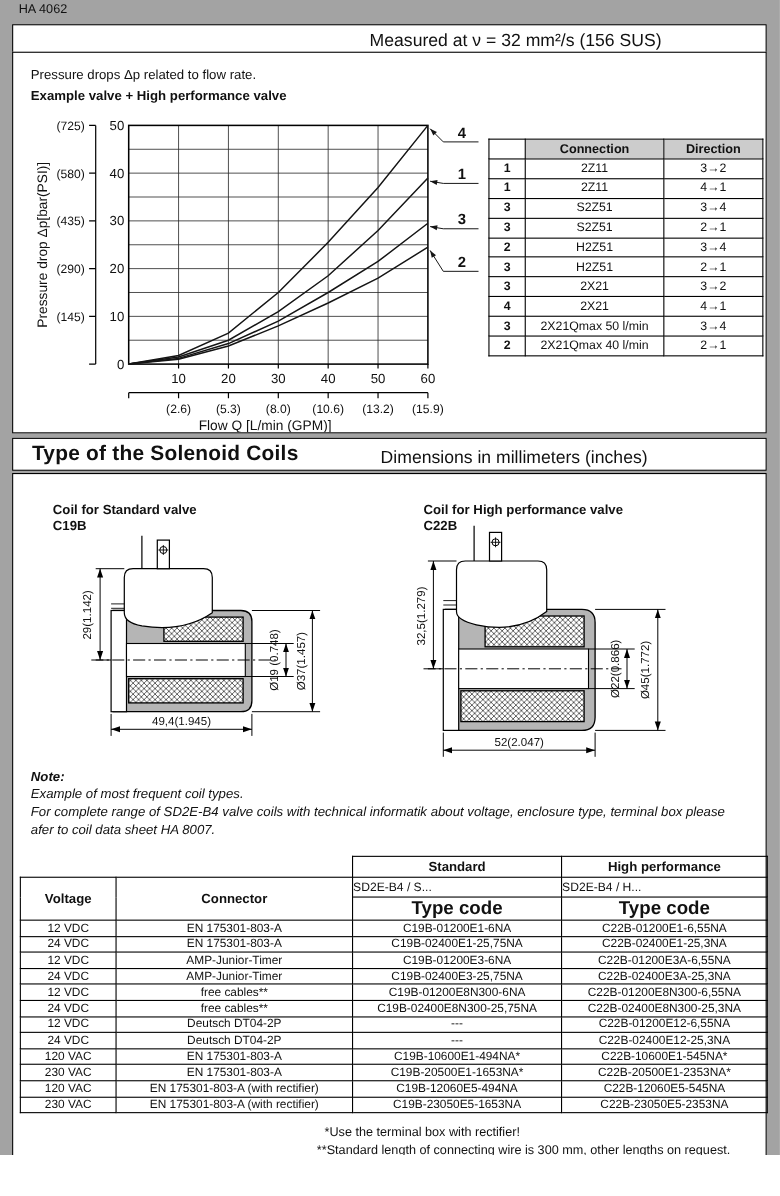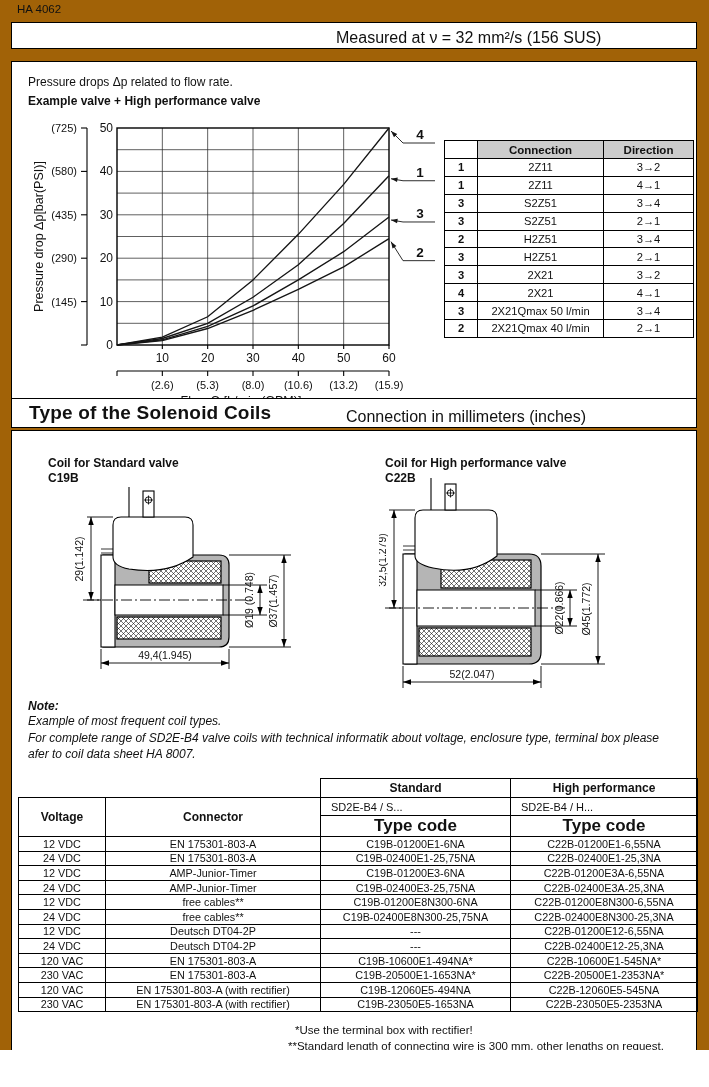--- a/index.html
+++ b/index.html
@@ -1,16 +1,16 @@
 <!DOCTYPE html>
 <html><head>
 <meta charset="utf-8">
 <style>
   html,body{margin:0;padding:0;background:#fff;}
-  .page{position:relative;width:709px;height:1050px;background:#a16207;overflow:hidden;
+  .page{position:relative;width:709px;height:1050px;background:#a3a3a3;overflow:hidden;
         font-family:"Liberation Sans","DejaVu Sans",sans-serif;color:#111;}
   .abs{position:absolute;}
   
   .band{position:absolute;left:11px;width:684px;border:1px solid #000;background:#fff;}
   .framebox{position:absolute;left:11px;width:684px;border:1px solid #000;background:#fff;}
   .band h1{margin:0;font-size:19px;font-weight:bold;letter-spacing:.2px;}
   .measured{font-size:16px;}
   .doc-number{font-size:11.5px;}
   .intro{font-size:12px;}
   .subtitle{font-size:12px;font-weight:bold;}
@@ -25,21 +25,21 @@
   .conn th,.conn td{border:1px solid #000;text-align:center;padding:0;height:16.9px;
        font-size:11.2px;overflow:hidden;white-space:nowrap;}
   .conn thead th{background:#cccccc;font-weight:bold;font-size:11.5px;height:17px;}
   .conn thead th.blankhead{background:#fff;}
   .conn td.c0{font-weight:bold;}
   
   .tt{table-layout:fixed;width:679px;}
   .tt th,.tt td{border:1px solid #000;text-align:center;padding:0;overflow:hidden;
        white-space:nowrap;font-size:10.8px;height:13.6px;}
   .tt .gh{font-weight:bold;font-size:12px;height:18px;}
-  .tt .sh{font-size:11px;text-align:left;padding-left:10px;height:17px;}
+  .tt .sh{font-size:11px;text-align:left;height:17px;}
   .tt .tc{font-weight:bold;font-size:17px;height:16px;}
   .tt .vh{font-weight:bold;font-size:12px;}
   .tt td.noborder{border:none;background:transparent;}
   
   .grid{stroke:#2b2b2b;stroke-width:.75;fill:none;}
   .plotbox{fill:none;stroke:#000;stroke-width:1.4;}
   .axis{stroke:#000;stroke-width:1.1;fill:none;}
   .ticknum{font-family:"Liberation Sans",sans-serif;font-size:12px;fill:#111;}
   .tickpar{font-family:"Liberation Sans",sans-serif;font-size:11px;fill:#111;}
   .axistitle{font-family:"Liberation Sans",sans-serif;font-size:12.5px;fill:#111;}
@@ -64,21 +64,21 @@
 </head>
 <body>
 
 <div class="page">
 
   <div class="abs doc-number" style="left:17px;top:3px;">HA 4062</div>
 
   <div class="band" style="top:22px;height:25px;">
     <div class="abs measured" style="left:324px;top:6px;">Measured at  ν =  32 mm²/s (156 SUS)</div>
   </div>
-  <div class="framebox" style="top:47px;height:345px;margin-top:14px;">
+  <div class="framebox" style="top:47px;height:345px;">
     <div class="abs intro" style="left:16px;top:13px;">Pressure drops Δp related to flow rate.</div>
     <div class="abs subtitle" style="left:16px;top:32px;">Example valve + High performance valve</div>
 
     <svg id="chart" class="abs" style="left:17px;top:53px;" width="410" height="292" viewBox="0 0 410 292">
         <line x1="88" y1="208.3" x2="360" y2="208.3" class="grid"></line>
         <line x1="88" y1="186.6" x2="360" y2="186.6" class="grid"></line>
         <line x1="88" y1="164.9" x2="360" y2="164.9" class="grid"></line>
         <line x1="88" y1="143.2" x2="360" y2="143.2" class="grid"></line>
         <line x1="88" y1="121.5" x2="360" y2="121.5" class="grid"></line>
         <line x1="88" y1="99.80000000000001" x2="360" y2="99.80000000000001" class="grid"></line>
@@ -218,21 +218,21 @@
             <td class="c0">2</td>
             <td>2X21Qmax 40 l/min</td>
             <td>2→1</td>
           </tr>
         </tbody>
     </table>
   </div>
 
   <div class="band" style="top:398px;height:28px;">
     <h1 class="abs" style="left:17px;top:3px;">Type of the Solenoid Coils</h1>
-    <div class="abs measured" style="left:334px;top:9px;">Connection in millimeters (inches)</div>
+    <div class="abs measured" style="left:334px;top:9px;">Dimensions in millimeters (inches)</div>
   </div>
   <div class="framebox" style="top:430px;height:623px;">
 
     <div class="abs coil-label" style="left:36px;top:25px;">
       <div>Coil for Standard valve</div>
       <div>C19B</div>
     </div>
     <div class="abs coil-label" style="left:373px;top:25px;">
       <div>Coil for High performance valve</div>
       <div>C22B</div>

